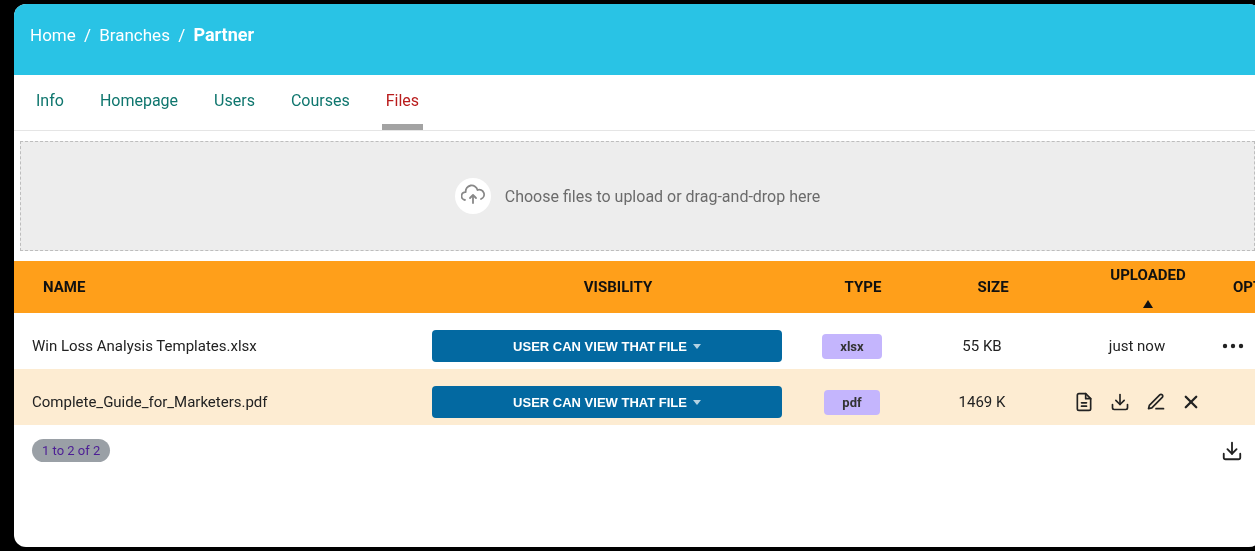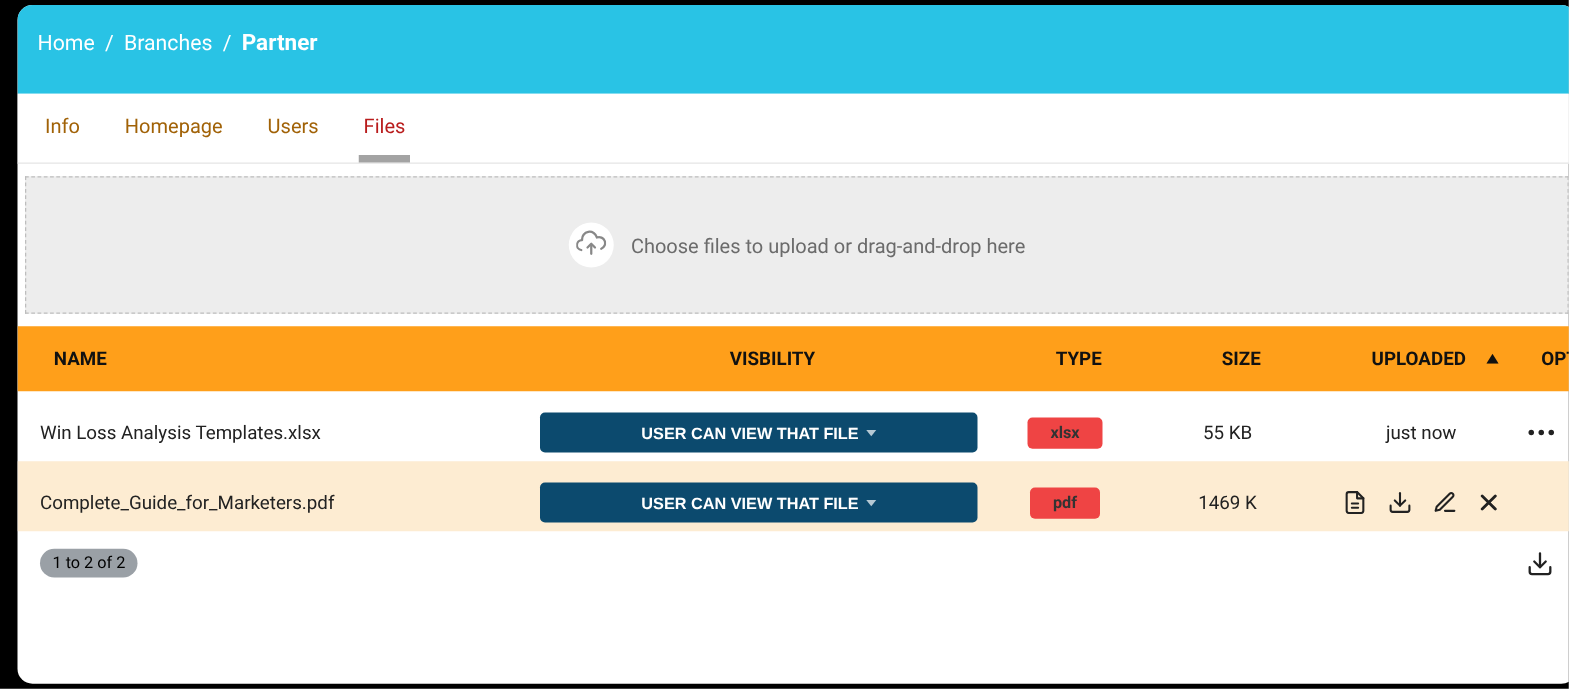--- a/index.html
+++ b/index.html
@@ -32,21 +32,21 @@
     .tabs {
       display: flex;
       gap: 28px;
       padding: 0 18px;
       border-bottom: 1px solid #e5e5e5;
       background: #fff;
     }
     .tab {
       padding: 16px 4px 14px 4px;
       font-size: 16px;
-      color: #a16207;
+      color: #0f766e;
       cursor: pointer;
       border-bottom: 3px solid transparent;
     }
     .tab.active {
       color: #b91c1c;
       font-weight: 400;
       border-bottom: 6px solid #a3a3a3;
     }
     .upload-zone {
       margin: 10px 6px;
@@ -75,35 +75,35 @@
       grid-template-columns: 390px 370px 120px 140px 170px 1fr;
       align-items: center;
       padding: 0 29px;
       height: 52px;
       font-weight: 700;
       color: #111;
       font-size: 15px;
     }
     .th.center { text-align: center; }
     .th.right { text-align: right; }
-    .th.uploaded { display:flex; align-items:center; justify-content:center; gap:16px; }
+    .th.uploaded { display:flex; align-items:center; justify-content:center; gap:16px;flex-direction:column; }
     .row {
       display: grid;
       grid-template-columns: 390px 370px 120px 140px 170px 1fr;
       align-items: center;
       padding: 17px 18px;
       height: 56px;
       font-size: 15px;
       color: #222;
     }
     .row.alt { background: #fdecd2; }
     .row .center { text-align: center; }
     .row .right { text-align: right; }
     .vis-btn {
-      background: #0c4a6e;
+      background: #0369a1;
       color: #fff;
       font-weight: 700;
       font-size: 13px;
       width: 350px;
       height: 32px;
       border: none;
       border-radius: 4px;
       display: inline-flex;
       align-items: center;
       justify-content: center;
@@ -111,21 +111,21 @@
       cursor: pointer;
     }
     .vis-btn .caret {
       width: 0; height: 0;
       border-left: 4px solid transparent;
       border-right: 4px solid transparent;
       border-top: 5px solid rgba(255,255,255,0.7);
     }
     .type-badge {
       display: inline-block;
-      background: #ef4444;
+      background: #c4b5fd;
       color: #333;
       font-weight: 700;
       font-size: 13px;
       padding: 5px 18px;
       border-radius: 4px;
     }
     .options-icons {
       display: flex;
       gap: 16px;
       justify-content: flex-end;
@@ -136,21 +136,21 @@
       color: #222;
     }
     .footer {
       display: flex;
       align-items: center;
       justify-content: space-between;
       padding: 14px 18px;
     }
     .pager-pill {
       background: #9aa0a6;
-      color: #000000;
+      color: #4c1d95;
       font-size: 13px;
       padding: 4px 10px;
       border-radius: 12px;
     }
     svg { display: block; }
   </style>
 </head>
 <body>
 
 <div class="app-frame">
@@ -162,20 +162,21 @@
       <span class="seg">Branches</span>
       <span class="sep">/</span>
       <span class="current">Partner</span>
     </div>
   </div>
 
   <div class="tabs">
     <div class="tab">Info</div>
     <div class="tab">Homepage</div>
     <div class="tab">Users</div>
+    <div class="tab">Courses</div>
     <div class="tab active">Files</div>
   </div>
 
   <div class="upload-zone">
     <span class="upload-icon">
       <svg width="24" height="24" viewBox="0 0 24 24" fill="none" stroke="#888" stroke-width="1.8" stroke-linecap="round" stroke-linejoin="round">
         <path d="M4 16a4 4 0 0 1 .7-7.96A6 6 0 0 1 16.5 6 4.5 4.5 0 0 1 20 15"></path>
         <path d="M12 12v7"></path>
         <path d="M9 14l3-3 3 3"></path>
       </svg>

